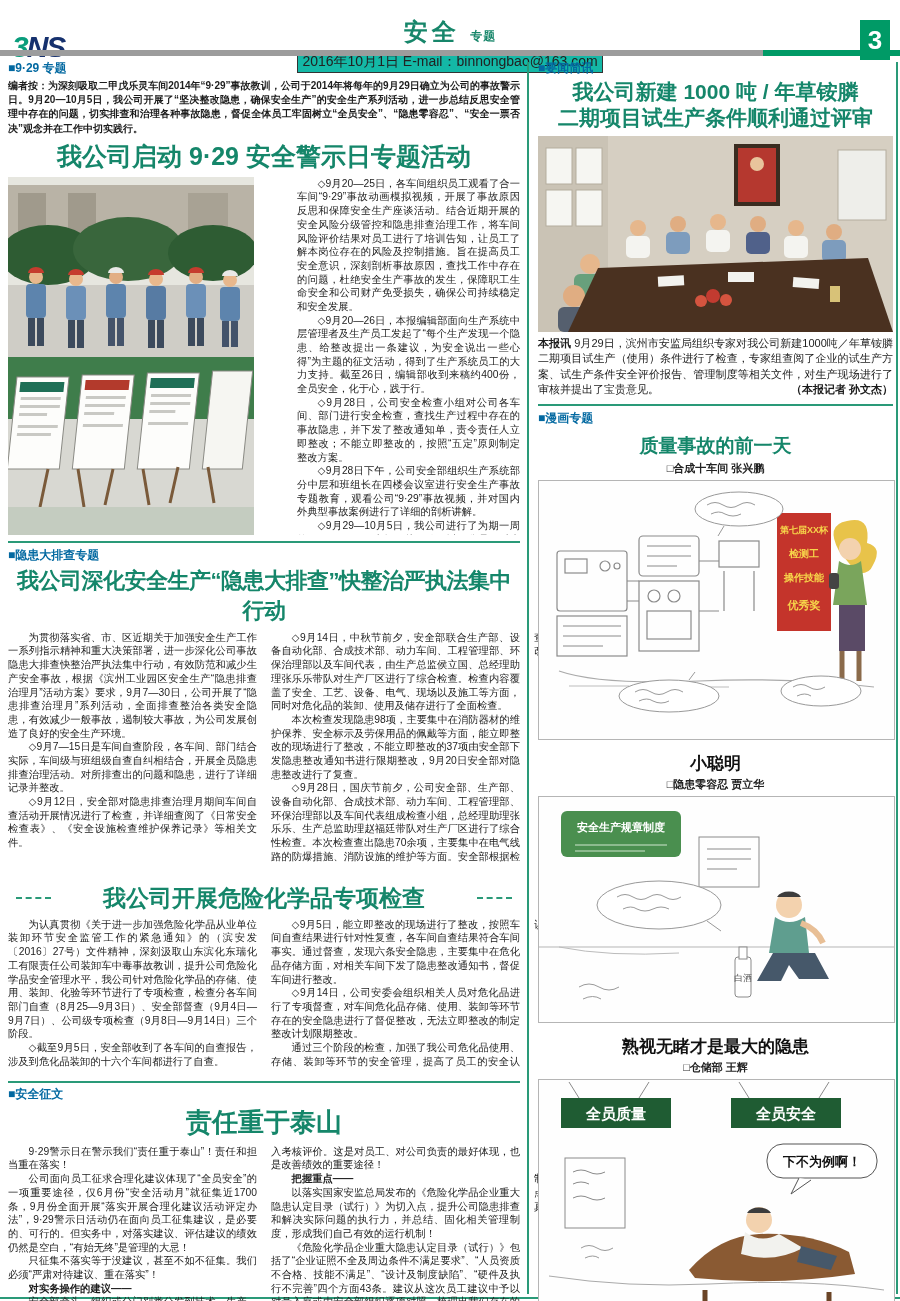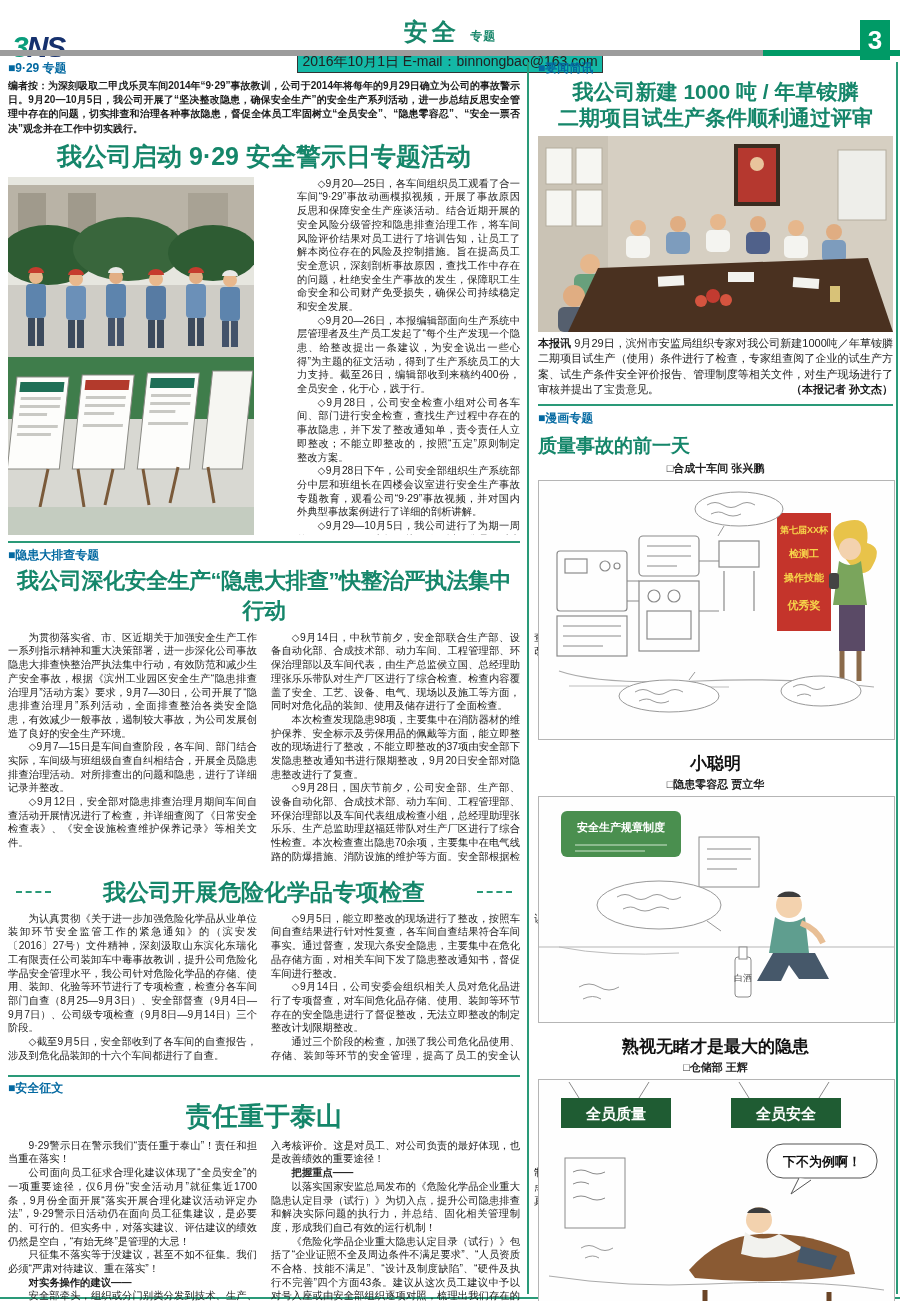--- a/index.html
+++ b/index.html
@@ -41,21 +41,21 @@
   .art1-row{display:flex;margin-top:4px;gap:33px;}
   .art1-photo{width:246px;height:358px;flex:0 0 246px;}
   .art1-col{margin-left:10px;width:256px;height:358px;overflow:hidden;}
 
   
   .sidebar{position:absolute;left:538px;top:60px;width:355px;}
   .side-headline{font-size:21px;line-height:1.25;margin-top:2px;}
   .brief{font-size:11px;line-height:1.42;text-align:justify;margin:4px 0 0 0;}
   .brief .lead{font-weight:bold;}
   .brief .sig{font-weight:bold;float:right;}
-  .comic-title-green{color:#15866a;font-weight:bold;font-size:19px;margin:6px 0 0 0;}
+  .comic-title-green{color:#15866a;font-weight:bold;font-size:19px;text-align:center;margin:6px 0 0 0;}
   .comic-title-black{color:#111;font-weight:bold;font-size:17px;text-align:center;margin:8px 0 0 0;}
   .byline{text-align:center;font-size:11px;font-weight:bold;color:#222;margin:2px 0 4px 0;}
   .comicbox{border:1px solid #b5b5b5;background:#fefefe;}
 </style>
 </head>
 <body>
 
 <div class="page">
 
   <div class="masthead">
@@ -189,21 +189,21 @@
 
     <div class="twocol bodytext" style="height:246px;margin-top:5px;">
         <p class="para">为贯彻落实省、市、区近期关于加强安全生产工作一系列指示精神和重大决策部署，进一步深化公司事故隐患大排查快整治严执法集中行动，有效防范和减少生产安全事故，根据《滨州工业园区安全生产“隐患排查治理月”活动方案》要求，9月7—30日，公司开展了“隐患排查治理月”系列活动，全面排查整治各类安全隐患，有效减少一般事故，遏制较大事故，为公司发展创造了良好的安全生产环境。</p>
         <p class="para">◇9月7—15日是车间自查阶段，各车间、部门结合实际，车间级与班组级自查自纠相结合，开展全员隐患排查治理活动。对所排查出的问题和隐患，进行了详细记录并整改。</p>
         <p class="para">◇9月12日，安全部对隐患排查治理月期间车间自查活动开展情况进行了检查，并详细查阅了《日常安全检查表》、《安全设施检查维护保养记录》等相关文件。</p>
         <p class="para">◇9月14日，中秋节前夕，安全部联合生产部、设备自动化部、合成技术部、动力车间、工程管理部、环保治理部以及车间代表，由生产总监侯立国、总经理助理张乐乐带队对生产厂区进行了综合检查。检查内容覆盖了安全、工艺、设备、电气、现场以及施工等方面，同时对危化品的装卸、使用及储存进行了全面检查。</p>
         <p class="para">本次检查发现隐患98项，主要集中在消防器材的维护保养、安全标示及劳保用品的佩戴等方面，能立即整改的现场进行了整改，不能立即整改的37项由安全部下发隐患整改通知书进行限期整改，9月20日安全部对隐患整改进行了复查。</p>
         <p class="para">◇9月28日，国庆节前夕，公司安全部、生产部、设备自动化部、合成技术部、动力车间、工程管理部、环保治理部以及车间代表组成检查小组，总经理助理张乐乐、生产总监助理赵福廷带队对生产厂区进行了综合性检查。本次检查查出隐患70余项，主要集中在电气线路的防爆措施、消防设施的维护等方面。安全部根据检查情况下发了隐患整改通知书，督促车间进行隐患整改，加强安全管理，确保公司节日安全生产。</p>
       </div>
 
-    <div class="hrow" style="margin-top:0;gap:44px;">
+    <div class="hrow" style="margin-top:6px;gap:44px;">
       <div class="dashline"></div>
       <h2 class="headline" style="font-size:23px;">我公司开展危险化学品专项检查</h2>
       <div class="dashline"></div>
     </div>
 
     <div class="twocol bodytext" style="height:158px;margin-top:4px;">
         <p class="para">为认真贯彻《关于进一步加强危险化学品从业单位装卸环节安全监管工作的紧急通知》的（滨安发〔2016〕27号）文件精神，深刻汲取山东滨化东瑞化工有限责任公司装卸车中毒事故教训，提升公司危险化学品安全管理水平，我公司针对危险化学品的存储、使用、装卸、化验等环节进行了专项检查，检查分各车间部门自查（8月25—9月3日）、安全部督查（9月4日—9月7日）、公司级专项检查（9月8日—9月14日）三个阶段。</p>
         <p class="para">◇截至9月5日，安全部收到了各车间的自查报告，涉及到危化品装卸的十六个车间都进行了自查。</p>
         <p class="para">◇9月5日，能立即整改的现场进行了整改，按照车间自查结果进行针对性复查，各车间自查结果符合车间事实。通过督查，发现六条安全隐患，主要集中在危化品存储方面，对相关车间下发了隐患整改通知书，督促车间进行整改。</p>
         <p class="para">◇9月14日，公司安委会组织相关人员对危化品进行了专项督查，对车间危化品存储、使用、装卸等环节存在的安全隐患进行了督促整改，无法立即整改的制定整改计划限期整改。</p>

